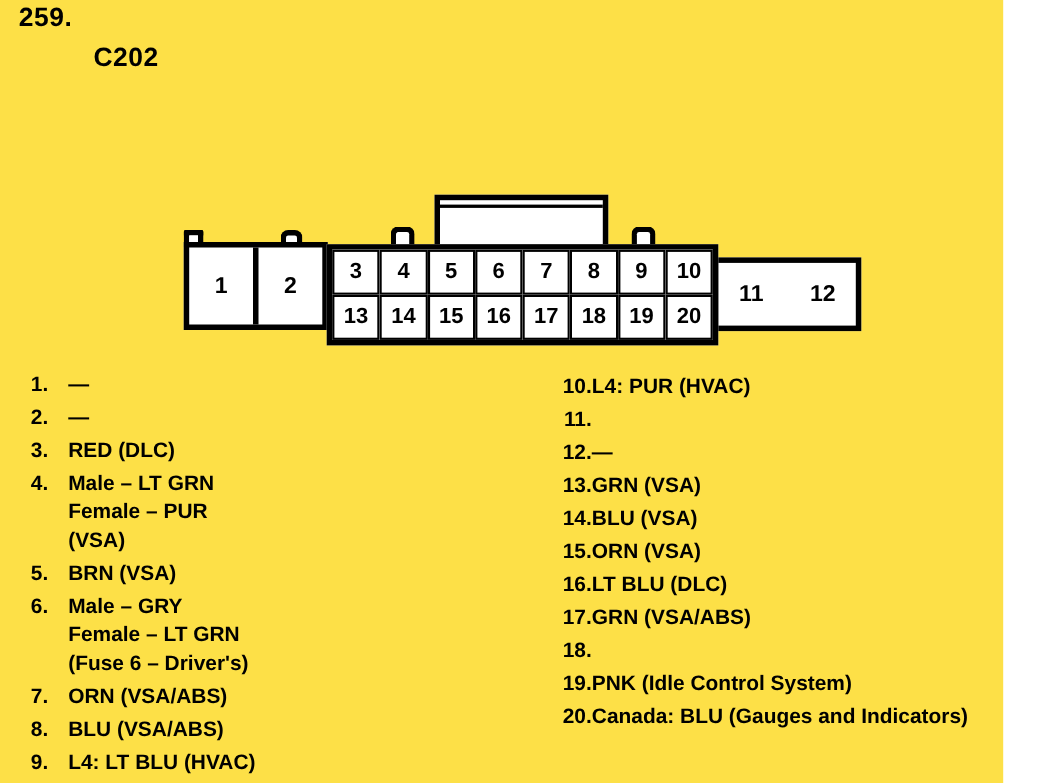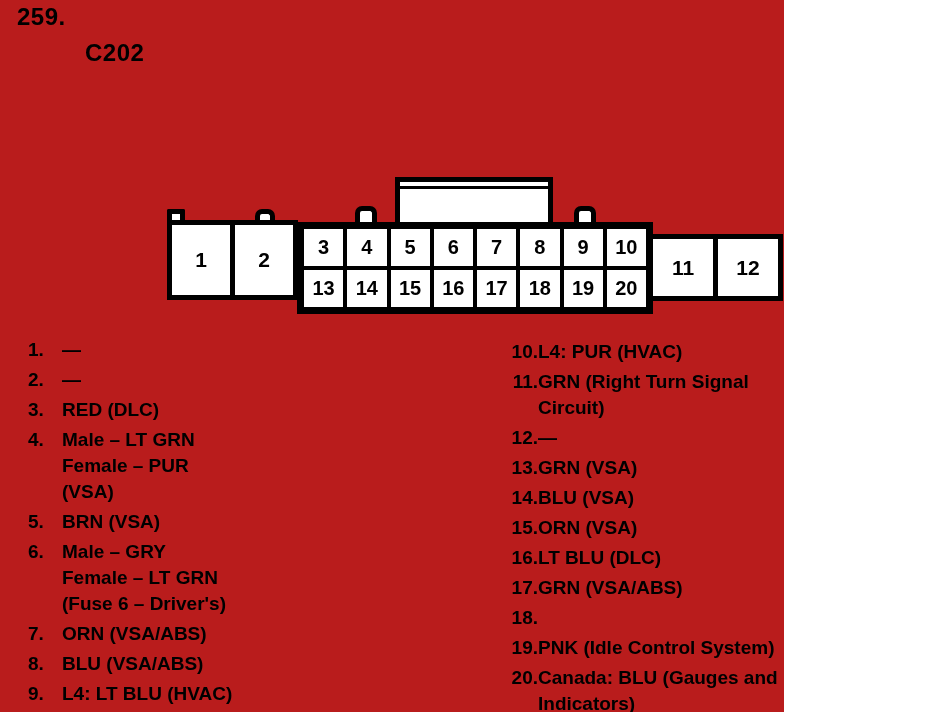--- a/index.html
+++ b/index.html
@@ -1,21 +1,21 @@
 <!DOCTYPE html>
 <html><head>
 <meta charset="utf-8">
 <style>
   * { box-sizing: border-box; }
   html, body { margin: 0; padding: 0; background: #ffffff; }
   .page {
     position: relative;
-    width: 784px;
+    width: 912px;
     height: 712px;
-    background: #b91c1c;
+    background: #fde047;
     color: #000000;
     font-family: "Liberation Sans", sans-serif;
     font-weight: 700;
     overflow: hidden;
   }
 
   
   .hdr-num  { position: absolute; left: 17px;  top: 3px; font-size: 24px; letter-spacing: 0.5px; }
   .hdr-id   { position: absolute; left: 85px;  top: 3px; font-size: 24px; letter-spacing: 0.5px; margin-top: 36px; }
   .bullets  { position: absolute; left: 88px;  top: 37px; width: 800px; font-size: 20px; line-height: 30px; }
@@ -38,21 +38,21 @@
   .bump-corner { left: 167px; top: 209px; width: 18px; height: 16px; border-radius: 2px 2px 0 0; }
   .bump-sec2   { left: 255px; top: 209px; width: 20px; height: 16px; }
   .bump-pin4   { left: 355px; top: 206px; width: 22px; height: 21px; }
   .bump-pin9   { left: 574px; top: 206px; width: 22px; height: 21px; }
 
   .side-section {
     position: absolute; background: #ffffff; border: 5px solid #000;
     display: flex; z-index: 2;
   }
   .sec-left  { left: 167px; top: 220px; width: 131px; height: 80px; }
-  .sec-right { left: 648px; top: 234px; width: 135px; height: 67px; }
+  .sec-right { left: 648px; top: 234px; width: 135px; height: 67px; align-items: center; }
   .side-cell { flex: 1; display: flex; align-items: center; justify-content: center; font-size: 21px; }
   .side-divider { width: 5px; background: #000; flex: none; }
 
   .mid-block {
     position: absolute; left: 297px; top: 222px; width: 356px; height: 92px;
     background: #ffffff; border: 5px solid #000; z-index: 3;
   }
   .mid-grid {
     position: absolute; left: 0; top: 0; right: 0; bottom: 0;
     display: grid; grid-template-columns: repeat(8, 1fr); grid-template-rows: 1fr 1fr;
@@ -172,21 +172,20 @@
     </div>
   </div>
 
   <div class="pin-col pin-col-right">
     <div class="pin-item">
       <span class="pin-num">10.</span>
       <span class="pin-lines">L4: PUR (HVAC)</span>
     </div>
     <div class="pin-item">
       <span class="pin-num">11.</span>
-      <span class="pin-lines">GRN (Right Turn Signal Circuit)</span>
     </div>
     <div class="pin-item">
       <span class="pin-num">12.</span>
       <span class="pin-lines">—</span>
     </div>
     <div class="pin-item">
       <span class="pin-num">13.</span>
       <span class="pin-lines">GRN (VSA)</span>
     </div>
     <div class="pin-item">

